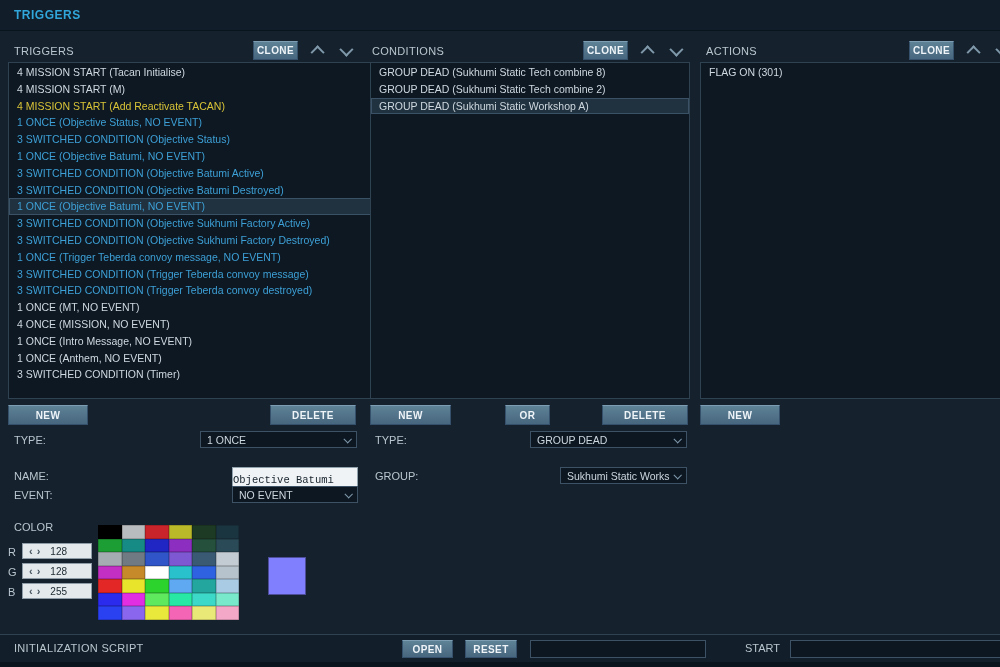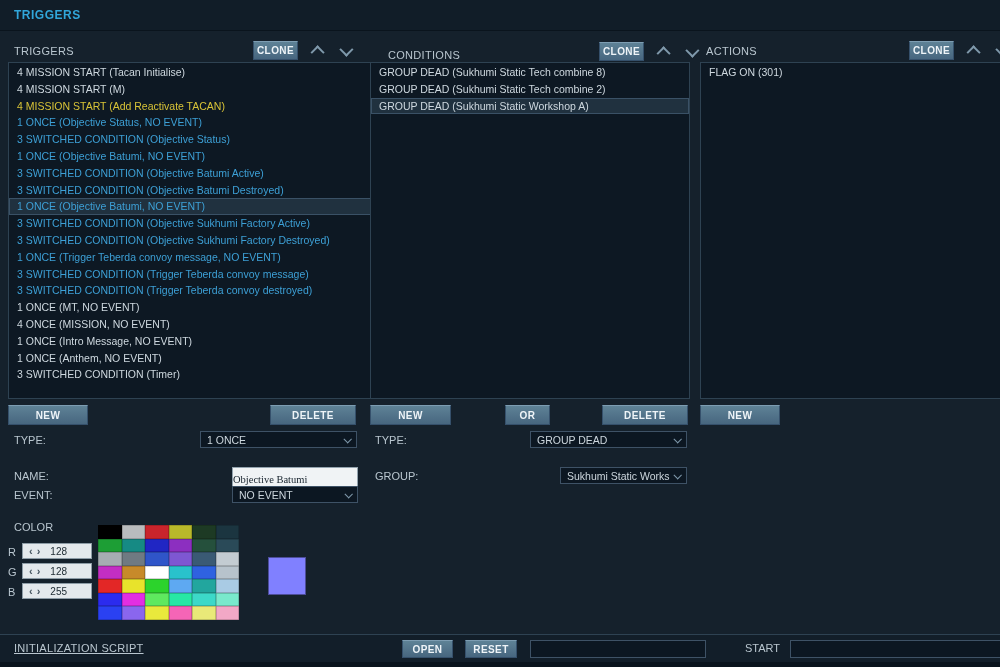--- a/index.html
+++ b/index.html
@@ -12,21 +12,21 @@
   .titlebar {
     position:absolute; top:0; left:0; right:0; height:31px;
     background:#111d28; border-bottom:1px solid #0a141d;
     display:flex; align-items:center; padding-left:14px; box-sizing:border-box;
   }
   .titlebar .title { color:#31a6da; font-size:12px; font-weight:bold; letter-spacing:.5px; }
 
   
   .col-header { position:absolute; top:40px; height:21px; display:flex; align-items:center; }
   #hdr-triggers   { left:8px;   width:348px; }
-  #hdr-conditions { left:382px; width:320px;align-items:flex-end; }
+  #hdr-conditions { left:366px; width:320px; }
   #hdr-actions    { left:700px; width:312px; }
   .hdr-label { font-size:11px; color:#b9c6cf; letter-spacing:.3px; padding-left:6px; }
 
   .btn {
     background:linear-gradient(180deg,#5e8296 0%,#47667f 100%);
     border:1px solid #35506b; border-top-color:#7d9db2;
     color:#eef4f8; font-family:"Liberation Sans",sans-serif;
     font-size:10px; font-weight:bold; letter-spacing:.4px;
     display:flex; align-items:center; justify-content:center; box-sizing:border-box;
   }
@@ -77,21 +77,21 @@
   .dropdown {
     position:absolute; height:17px; background:#0c1722; border:1px solid #3e5266;
     box-sizing:border-box; display:flex; align-items:center; padding:0 6px;
     font-size:10.5px; color:#ccd6dd;
   }
   .dropdown .dd-text { flex:1; white-space:nowrap; overflow:hidden; }
   .dd-chev { width:5px; height:5px; border-left:1.5px solid #7f99ab; border-top:1.5px solid #7f99ab; transform:rotate(225deg) translateY(1px); flex:none; }
 
   .text-input-light {
     position:absolute; height:25px; box-sizing:border-box; background:#f0f3f5;
-    border:1px solid #93a3ae; color:#16222c; font-family:Liberation Serif, serif;
+    border:1px solid #93a3ae; color:#16222c; font-family:Liberation Mono, monospace;
     font-size:10.5px; padding:0 0; outline:none;
   }
   .text-input-dark {
     position:absolute; height:18px; box-sizing:border-box; background:#0c1722;
     border:1px solid #3e5266; color:#ccd6dd; font-family:"Liberation Sans",sans-serif;
     font-size:10.5px; padding:0 4px; outline:none;
   }
 
   
   .rgb-label { position:absolute; left:8px; font-size:11px; color:#b9c6cf; }
@@ -108,21 +108,21 @@
     display:grid; grid-template-columns:repeat(6,23.5px); grid-auto-rows:13.5px;
   }
   .swatch { box-shadow:inset 0 0 0 0.5px rgba(0,0,0,.35); }
   #color-preview { position:absolute; left:268px; top:557px; width:38px; height:38px; box-shadow:inset 0 0 0 1px rgba(0,0,0,.4); }
 
   
   .bottombar {
     position:absolute; left:0; right:0; top:634px; height:28px;
     background:#121e29; border-top:1px solid #2e4252;
   }
-  .bb-label { position:absolute; left:14px; top:7px; font-size:11px; color:#b9c6cf; letter-spacing:.3px;text-decoration:underline; }
+  .bb-label { position:absolute; left:14px; top:7px; font-size:11px; color:#b9c6cf; letter-spacing:.3px; }
   #btn-open  { position:absolute; left:402px; top:5px; width:51px; height:18px; }
   #btn-reset { position:absolute; left:465px; top:5px; width:52px; height:18px; }
   #script-input { left:530px; top:5px; width:176px; }
   .code-label { position:absolute; left:745px; top:7px; font-size:11px; color:#b9c6cf; }
   #code-input { left:790px; top:5px; width:218px; }
 
   .bottom-strip { position:absolute; left:0; right:0; bottom:0; height:5px; background:#0a141d; }
 </style>
 </head>
 <body>

